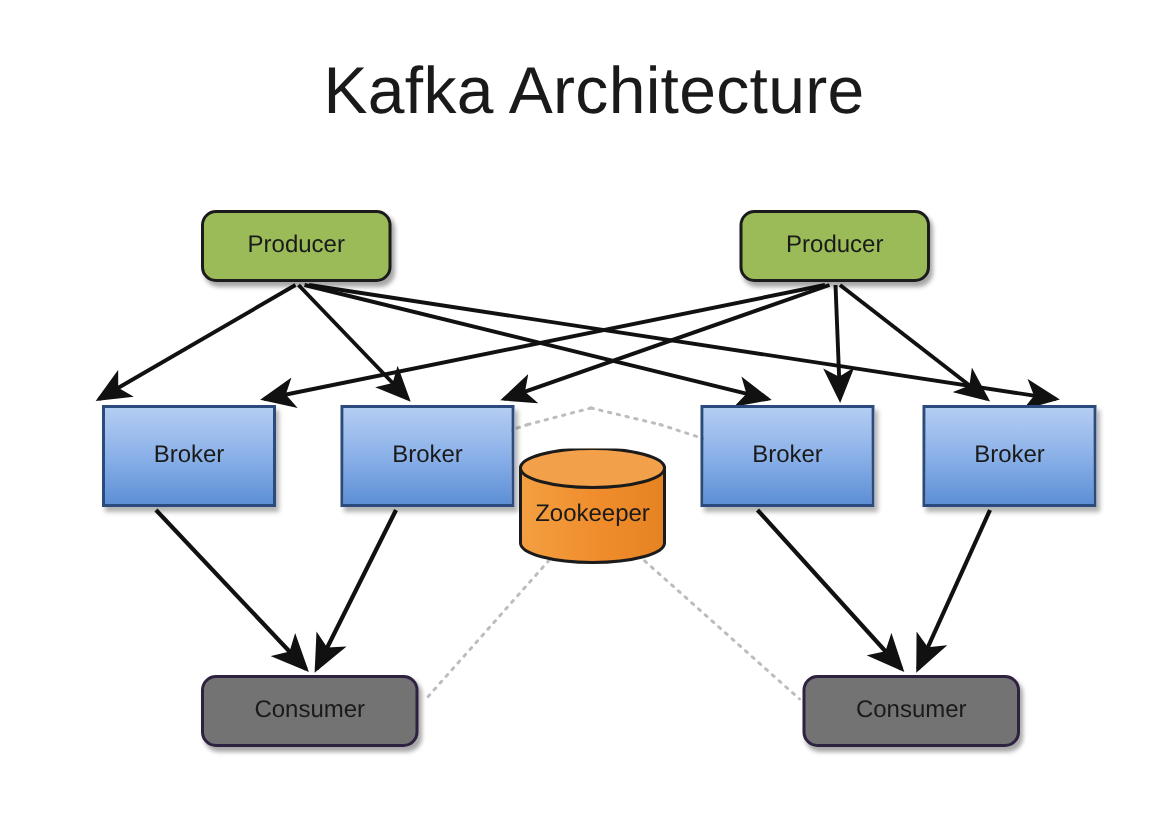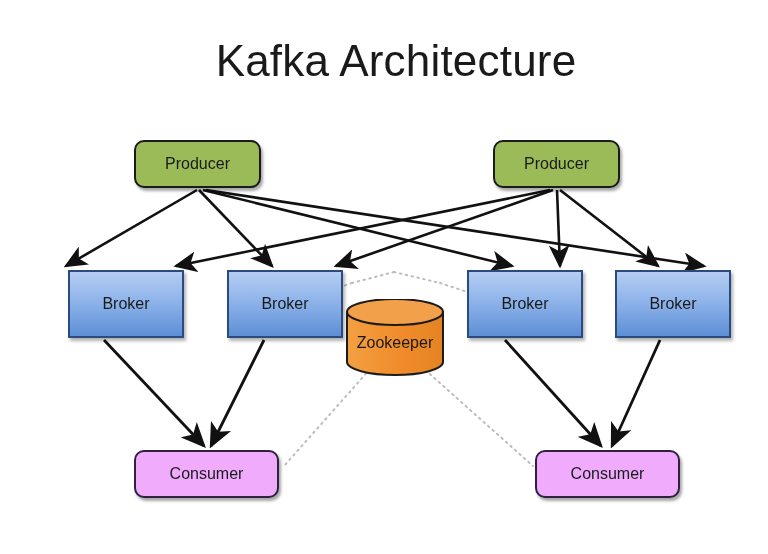--- a/index.html
+++ b/index.html
@@ -55,21 +55,21 @@
     box-shadow: 2px 3px 3px rgba(0,0,0,0.35);
   }
   .node-broker {
     background: linear-gradient(to bottom, #b4cdf2 0%, #8fb4ea 45%, #5d8fd6 100%);
     border: 2px solid #2b4a7d;
     border-radius: 0;
     box-shadow: 2px 3px 3px rgba(0,0,0,0.3);
     margin-left: 15px;
   }
   .node-consumer {
-    background: #f0abfc;
+    background: #737373;
     border: 2px solid #2e2240;
     border-radius: 10px;
     box-shadow: 2px 3px 3px rgba(0,0,0,0.35);
   }
   .node-zookeeper {
     position: absolute;
     z-index: 6;
   }
   .zk-label {
     position: absolute;

